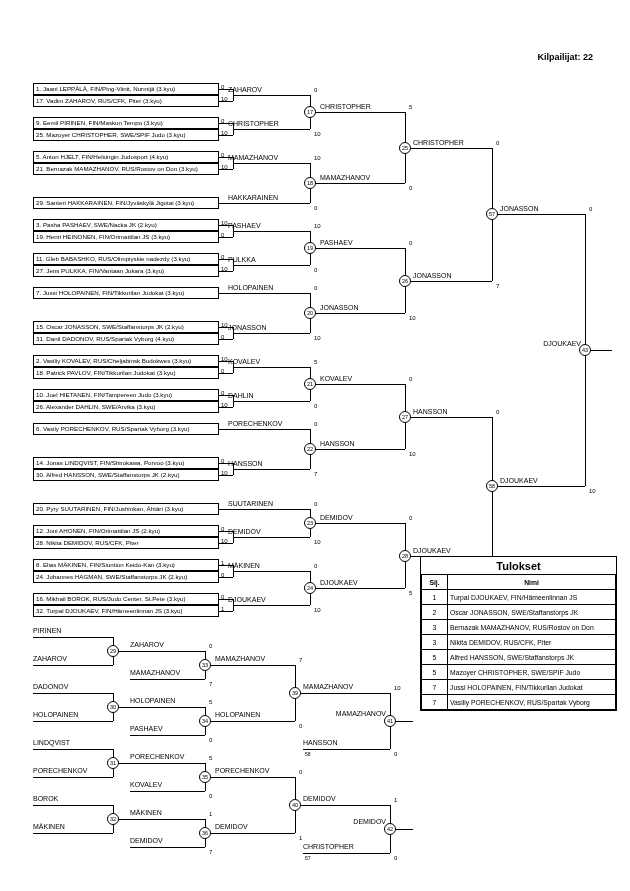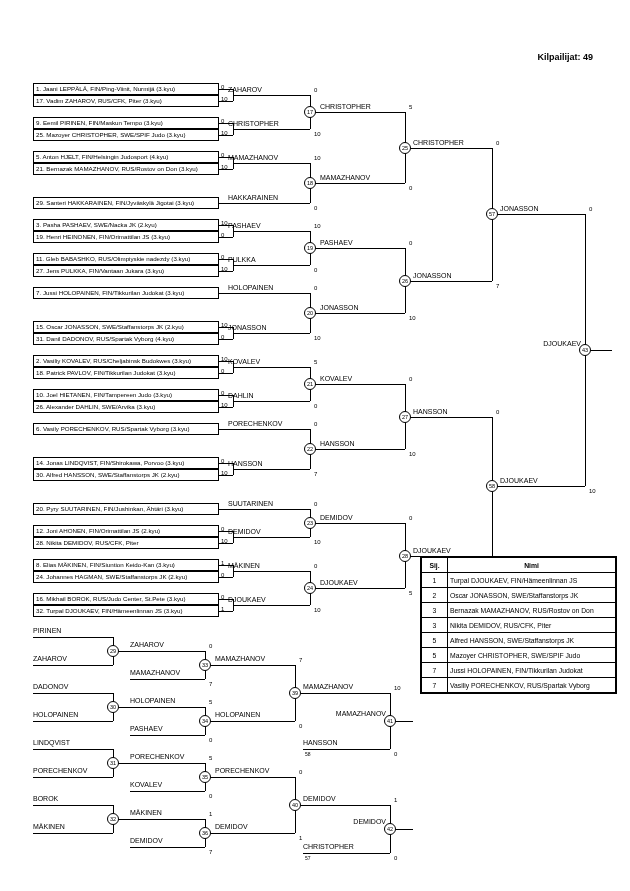--- a/index.html
+++ b/index.html
@@ -21,21 +21,21 @@
   .results-title{font-size:11px;font-weight:bold;text-align:center;padding:3px 0 2px}
   .results table{width:100%;border-collapse:collapse;table-layout:fixed}
   .results th,.results td{border:1px solid #000;font-size:6.8px;padding:3.5px 2px;overflow:hidden;white-space:nowrap;text-align:left}
   .results th{font-weight:bold;text-align:center}
   .results td.place{text-align:center}
 </style>
 </head>
 <body>
 
 <div id="canvas">
-  <div class="subtitle">Kilpailijat: 49</div>
+  <div class="subtitle">Kilpailijat: 22</div>
   <div id="bracket-layer">
       <div class="box" style="top: 83px;">1. Jaani LEPPÄLÄ, FIN/Ping-Viinit, Nurmijä (3.kyu)</div>
       <div class="score" style="left: 221px; top: 84px;">0</div>
       <div class="box" style="top: 95px;">17. Vadim ZAHAROV, RUS/CFK, Piter (3.kyu)</div>
       <div class="score" style="left: 221px; top: 96px;">10</div>
       <div class="hline" style="left: 219px; top: 89px; width: 14px;"></div>
       <div class="hline" style="left: 219px; top: 101px; width: 14px;"></div>
       <div class="vline" style="left: 233px; top: 89px; height: 12px;"></div>
       <div class="hline" style="left: 233px; top: 95px; width: 77px;"></div>
       <div class="wlabel" style="left: 228px; top: 85px;">ZAHAROV</div>
@@ -329,20 +329,21 @@
       <div class="hline" style="left: 303px; top: 853px; width: 87px;"></div>
       <div class="src" style="left: 305px; top: 855px;">57</div>
       <div class="vline" style="left: 390px; top: 805px; height: 48px;"></div>
       <div class="node" style="left: 384px; top: 823px;">42</div>
       <div class="hline" style="left: 390px; top: 829px; width: 23px;"></div>
       <div class="wlabel" style="left: 298px; top: 817px; width: 88px; text-align: right;">DEMIDOV</div>
       <div class="score" style="left: 394px; top: 797px;">1</div>
       <div class="score" style="left: 394px; top: 855px;">0</div>
     </div>
   <div class="results">
+    <div class="results-title">Tulokset</div>
     <table>
       <colgroup>
           <col style="width:26px">
           <col>
         </colgroup>
       <thead>
         <tr>
           <th>Sij.</th>
           <th>Nimi</th>
         </tr>

